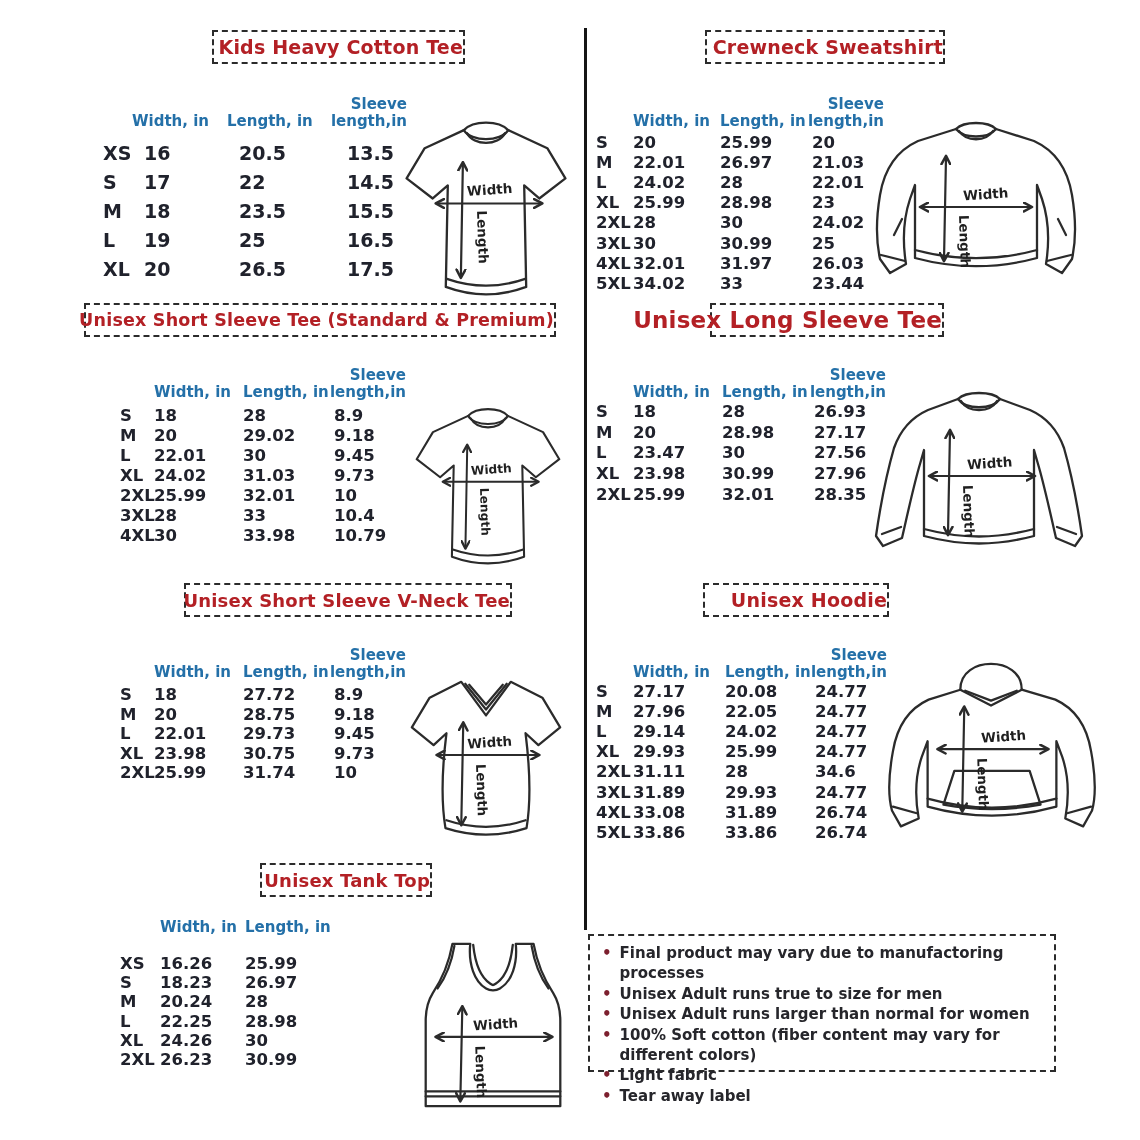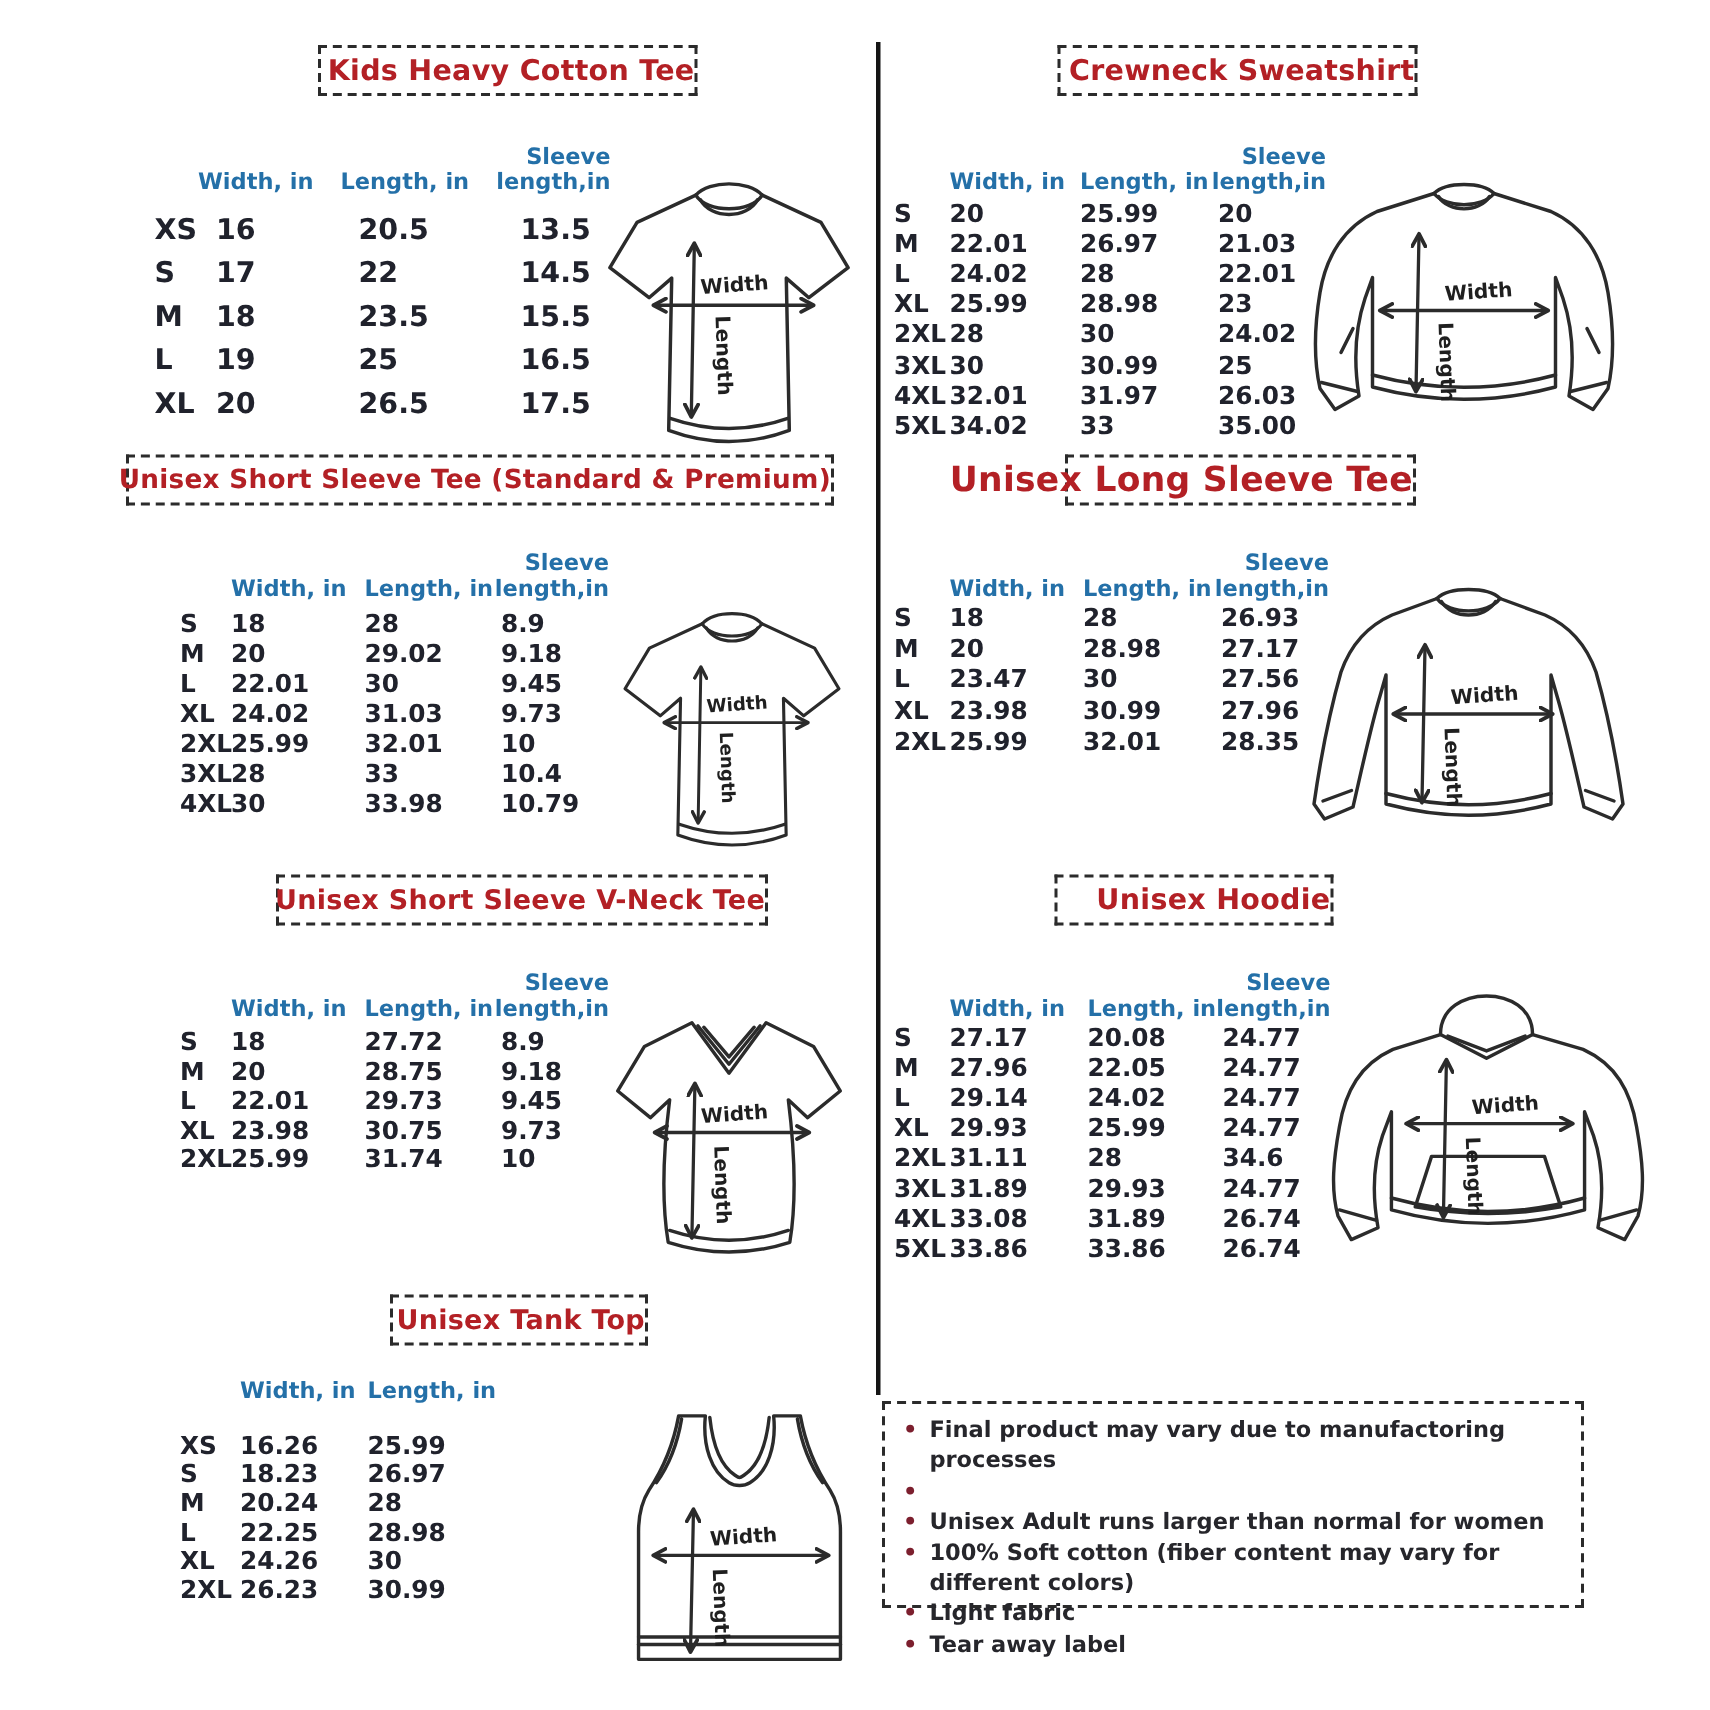--- a/index.html
+++ b/index.html
@@ -160,21 +160,21 @@
       <div class="trow">
         <div class="tcell">4XL</div>
         <div class="tcell">32.01</div>
         <div class="tcell">31.97</div>
         <div class="tcell">26.03</div>
       </div>
       <div class="trow">
         <div class="tcell">5XL</div>
         <div class="tcell">34.02</div>
         <div class="tcell">33</div>
-        <div class="tcell">35.00</div>
+        <div class="tcell">23.44</div>
       </div>
     </div>
 </div>
 <svg class="garment" style="left:866px;top:115px" width="220" height="190" viewBox="0 0 220 190">
   <defs>
     <marker id="ah-crew" viewBox="0 0 10 10" refX="7.5" refY="5" markerWidth="11" markerHeight="11" markerUnits="userSpaceOnUse" orient="auto-start-reverse">
       <path d="M1,1 L8.5,5 L1,9" fill="none" stroke="#262626" stroke-width="2"></path>
     </marker>
   </defs>
   <path class="body" d="M90,14 L52,26 C30,36 18,56 14,80 C10,104 10,126 14,144 L24,158 L40,149 C36,124 38,102 44,84 L49,70 L49,143 C90,154 130,154 171,143 L171,70 L176,84 C182,102 184,124 180,149 L196,158 L206,144 C210,126 210,104 206,80 C202,56 190,36 168,26 L130,14"></path>
@@ -526,20 +526,21 @@
   <text transform="translate(63,111) rotate(88)">Length</text>
 </svg>
 
 <div class="notes-box" style="left:588px;top:934px;width:468px;height:138px">
     <div class="note">
       <span class="bullet">•</span>
       <span>Final product may vary due to manufactoring processes</span>
     </div>
     <div class="note">
       <span class="bullet">•</span>
+      <span>Unisex Adult runs true to size for men</span>
     </div>
     <div class="note">
       <span class="bullet">•</span>
       <span>Unisex Adult runs larger than normal for women</span>
     </div>
     <div class="note">
       <span class="bullet">•</span>
       <span>100% Soft cotton (fiber content may vary for different colors)</span>
     </div>
     <div class="note">

